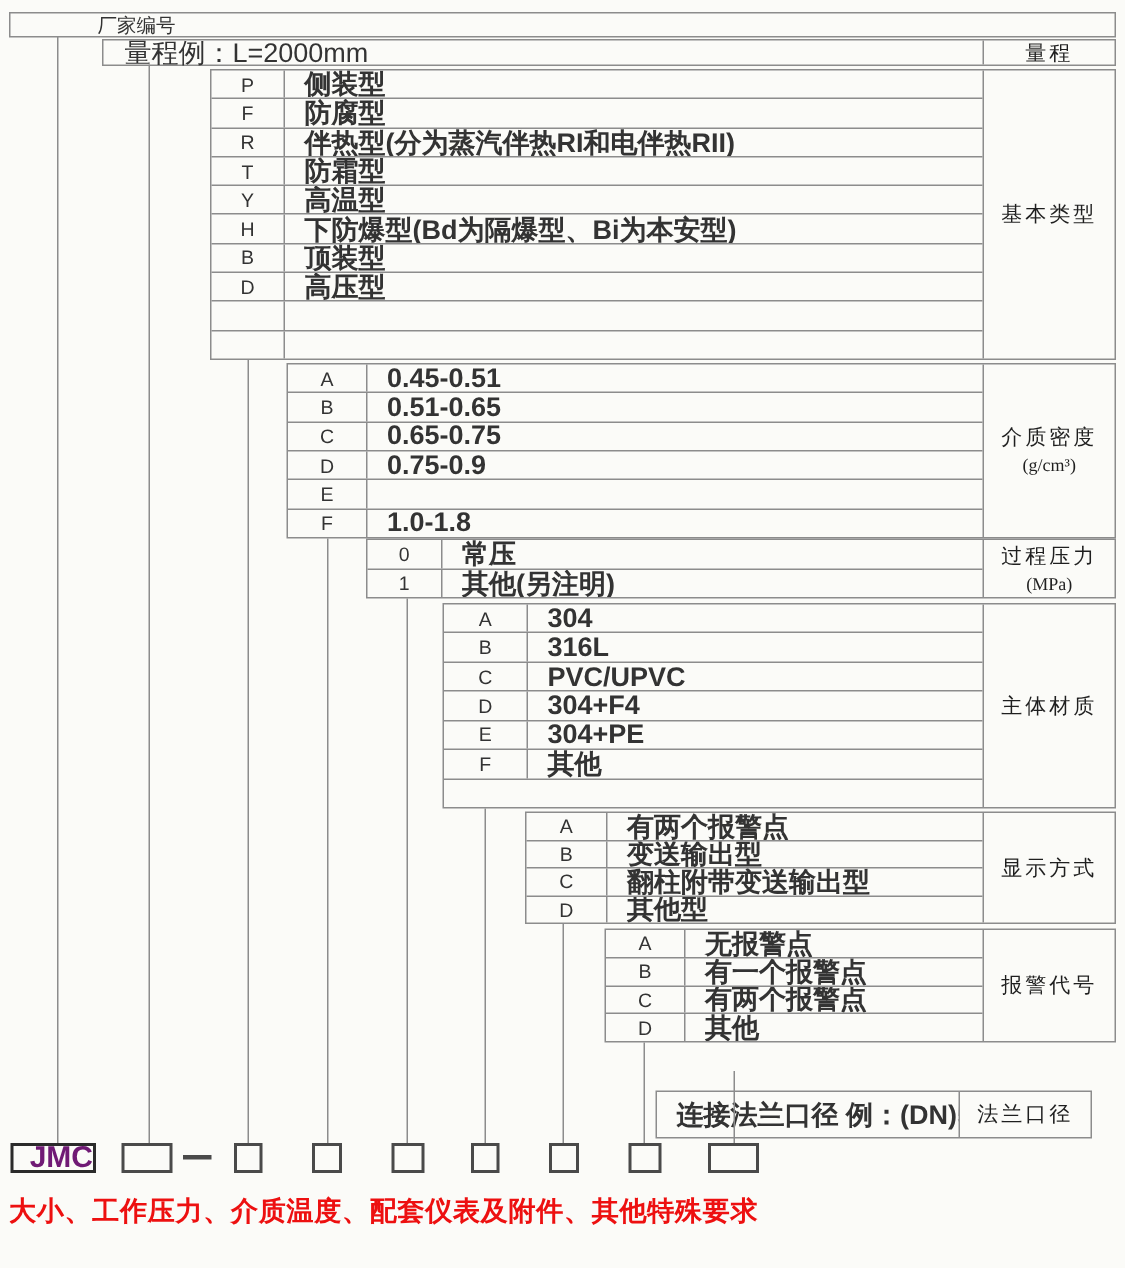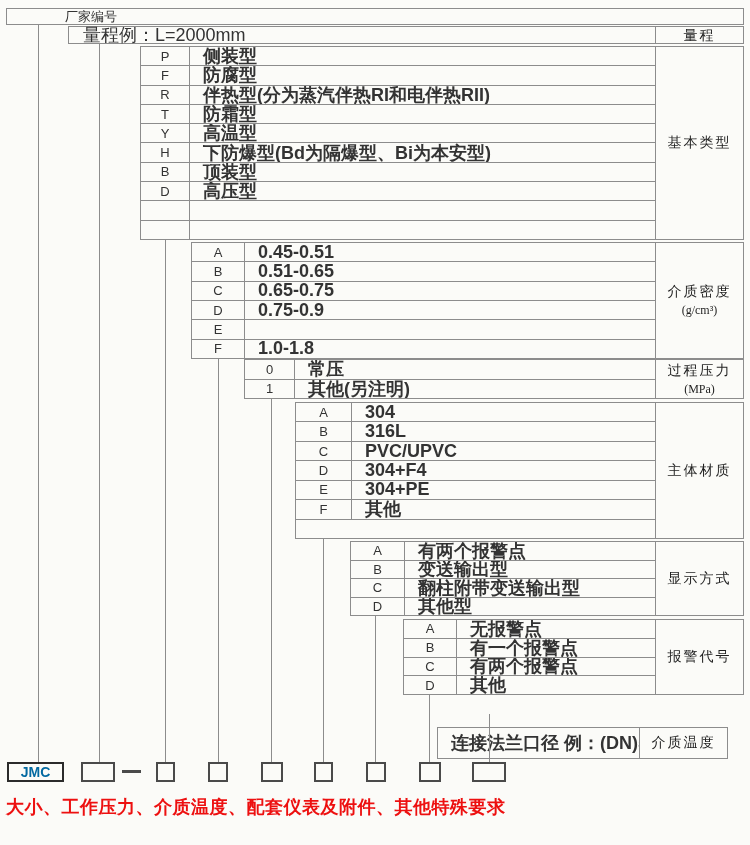--- a/index.html
+++ b/index.html
@@ -83,22 +83,22 @@
   .dl7{left:375px;top:616px;height:146px;}
   .dl8{left:429px;top:695px;height:67px;}
   .dl9{left:489px;top:714px;height:48px;}
   
   .bb{
     position:absolute;top:762px;height:20px;border:2px solid var(--boxb);
     box-sizing:border-box;background:transparent;
   }
   .bb-jmc{
     left:7px;width:57px;border-color:#2b2b2b;
-    display:flex;align-items:center;justify-content:center;
-    font-weight:bold;font-size:14px;color:#0369a1;
+    display:flex;align-items:center;justify-content:flex-end;
+    font-weight:bold;font-size:20px;color:#701a75;
   }
   .bb2{left:81px; width:34px;}
   .bb3{left:156px;width:19px;}
   .bb4{left:208px;width:20px;}
   .bb5{left:261px;width:22px;}
   .bb6{left:314px;width:19px;}
   .bb7{left:366px;width:20px;}
   .bb8{left:419px;width:22px;}
   .bb9{left:472px;width:34px;}
   .dash{position:absolute;left:122px;top:770px;width:19px;height:3px;background:var(--boxb);}
@@ -297,21 +297,21 @@
       <div>报警代号</div>
     </div>
   </div>
 <div class="sec sec-flange">
     <div class="rows">
       <div class="row">
         <div class="desc">连接法兰口径 例：(DN)50</div>
       </div>
     </div>
     <div class="lab">
-      <div>介质温度</div>
+      <div>法兰口径</div>
     </div>
   </div>
 
 <div class="dl dl1"></div>
 <div class="dl dl2"></div>
 <div class="dl dl3"></div>
 <div class="dl dl4"></div>
 <div class="dl dl5"></div>
 <div class="dl dl6"></div>
 <div class="dl dl7"></div>

